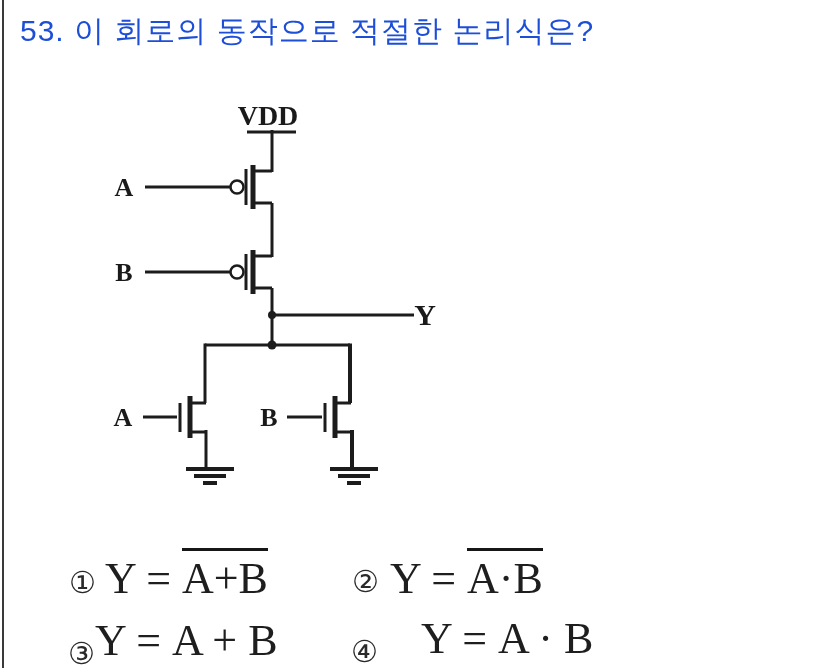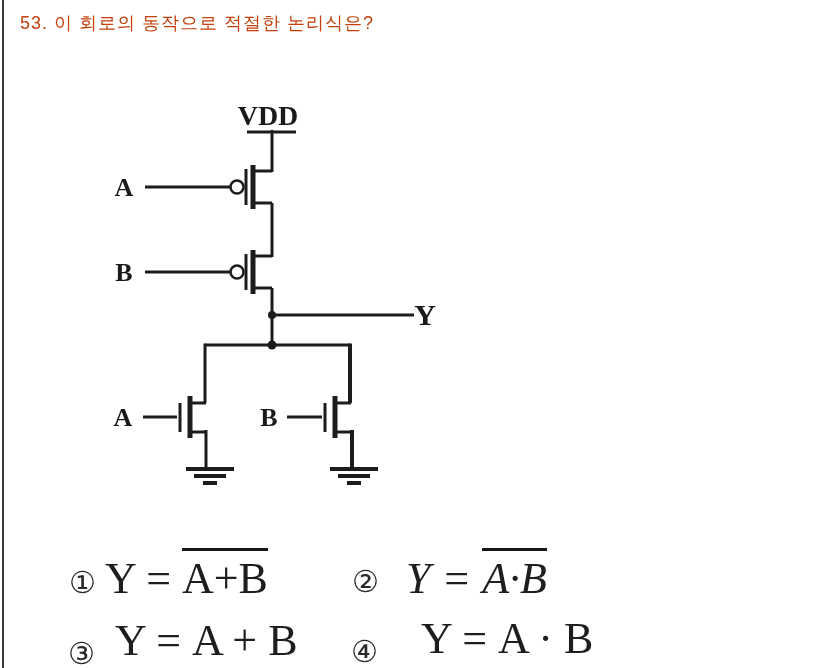--- a/index.html
+++ b/index.html
@@ -1,20 +1,20 @@
 <!DOCTYPE html>
 <html><head>
 <meta charset="utf-8">
 <style>
   html,body{margin:0;padding:0;background:#ffffff;}
   #page{position:relative;width:826px;height:668px;background:#fff;overflow:hidden;
         font-family:"Liberation Sans",sans-serif;color:#222;}
   #left-rule{position:absolute;left:2px;top:0;width:2px;height:668px;background:#3a3a3a;}
-  #title{position:absolute;left:20px;top:11px;font-size:18px;letter-spacing:1px;
-         color:#c2410c;white-space:nowrap;}
+  #title{position:absolute;left:20px;top:11px;font-size:30px;letter-spacing:1px;
+         color:#1d4ed8;white-space:nowrap;}
   #circuit-svg{position:absolute;left:100px;top:95px;}
   .wire{stroke:#1c1c1c;stroke-width:3;fill:none;stroke-linecap:butt;}
   .wire-thick{stroke:#1c1c1c;stroke-width:4;fill:none;}
   .bar{stroke:#1c1c1c;stroke-width:5;fill:none;}
   .gnd{stroke:#1c1c1c;stroke-width:4;fill:none;}
   .node{fill:#1c1c1c;stroke:none;}
   .bubble{fill:#ffffff;stroke:#1c1c1c;stroke-width:2.5;}
   .clabel{font-family:"Liberation Serif",serif;font-weight:bold;fill:#1a1a1a;}
   .option{position:absolute;white-space:nowrap;}
   .opt-num{position:absolute;font-family:"DejaVu Sans",sans-serif;font-size:30px;color:#2a2a2a;}
@@ -101,25 +101,25 @@
     </g>
   </svg>
 
   <div class="option">
     <span class="opt-num" style="left:69px;top:565px;">①</span>
     <span class="opt-formula" style="left:105px;top:548px;"><span>Y = </span><span class="expr ov">A+B</span></span>
   </div>
 
   <div class="option">
     <span class="opt-num" style="left:352px;top:564px;">②</span>
-    <span class="opt-formula" style="left:406px;top:548px;font-style:italic;"><span>Y = </span><span class="expr ov">A·B</span></span>
+    <span class="opt-formula" style="left:390px;top:548px;"><span>Y = </span><span class="expr ov">A·B</span></span>
   </div>
 
   <div class="option">
     <span class="opt-num" style="left:68px;top:636px;">③</span>
-    <span class="opt-formula" style="left:115px;top:619px;text-align:right;"><span>Y = </span><span class="expr">A + B</span></span>
+    <span class="opt-formula" style="left:95px;top:619px;text-align:right;"><span>Y = </span><span class="expr">A + B</span></span>
   </div>
 
   <div class="option">
     <span class="opt-num" style="left:351px;top:634px;">④</span>
     <span class="opt-formula" style="left:384px;top:617px;margin-left:37px;"><span>Y = </span><span class="expr">A · B</span></span>
   </div>
 </div>
 
 </body></html>

